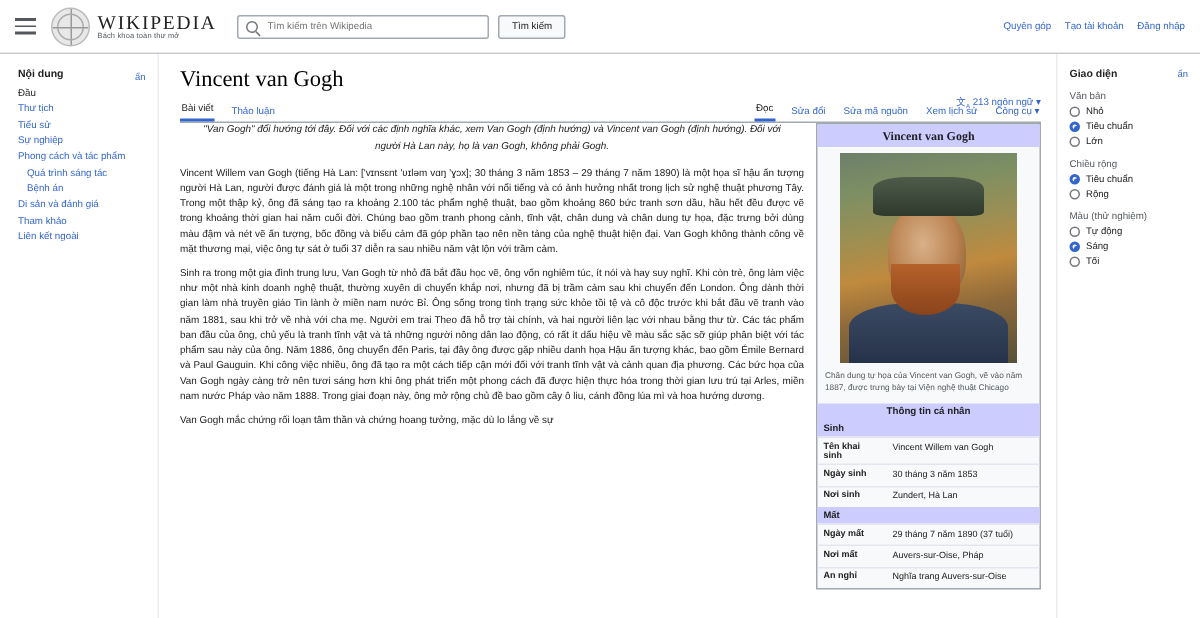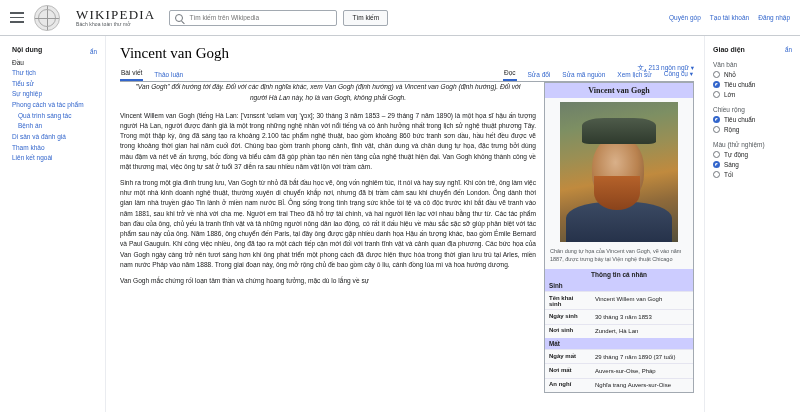--- a/index.html
+++ b/index.html
@@ -23,21 +23,21 @@
     background: #ffffff;
   }
   .ham {
     width: 16px; height: 16px;
     display: flex; flex-direction: column; justify-content: center; gap: 3px;
     cursor: pointer;
     margin-right: 8px;
   }
   .ham span { display:block; height:1.5px; background:#54595d; width:14px; }
 
-  .logo-wrap { display:flex; align-items:center; gap:16px; margin-right: 14px; }
+  .logo-wrap { display:flex; align-items:center; gap:5px; margin-right: 14px; }
   .globe {
     width: 26px; height: 26px; border-radius: 50%;
     background: #e8e8e8;
     border: 1px solid #bbb;
     position: relative;
     overflow: hidden;
   }
   .globe::before {
     content:"";
     position:absolute; left:50%; top:0; width:1px; height:100%; background:#999;

